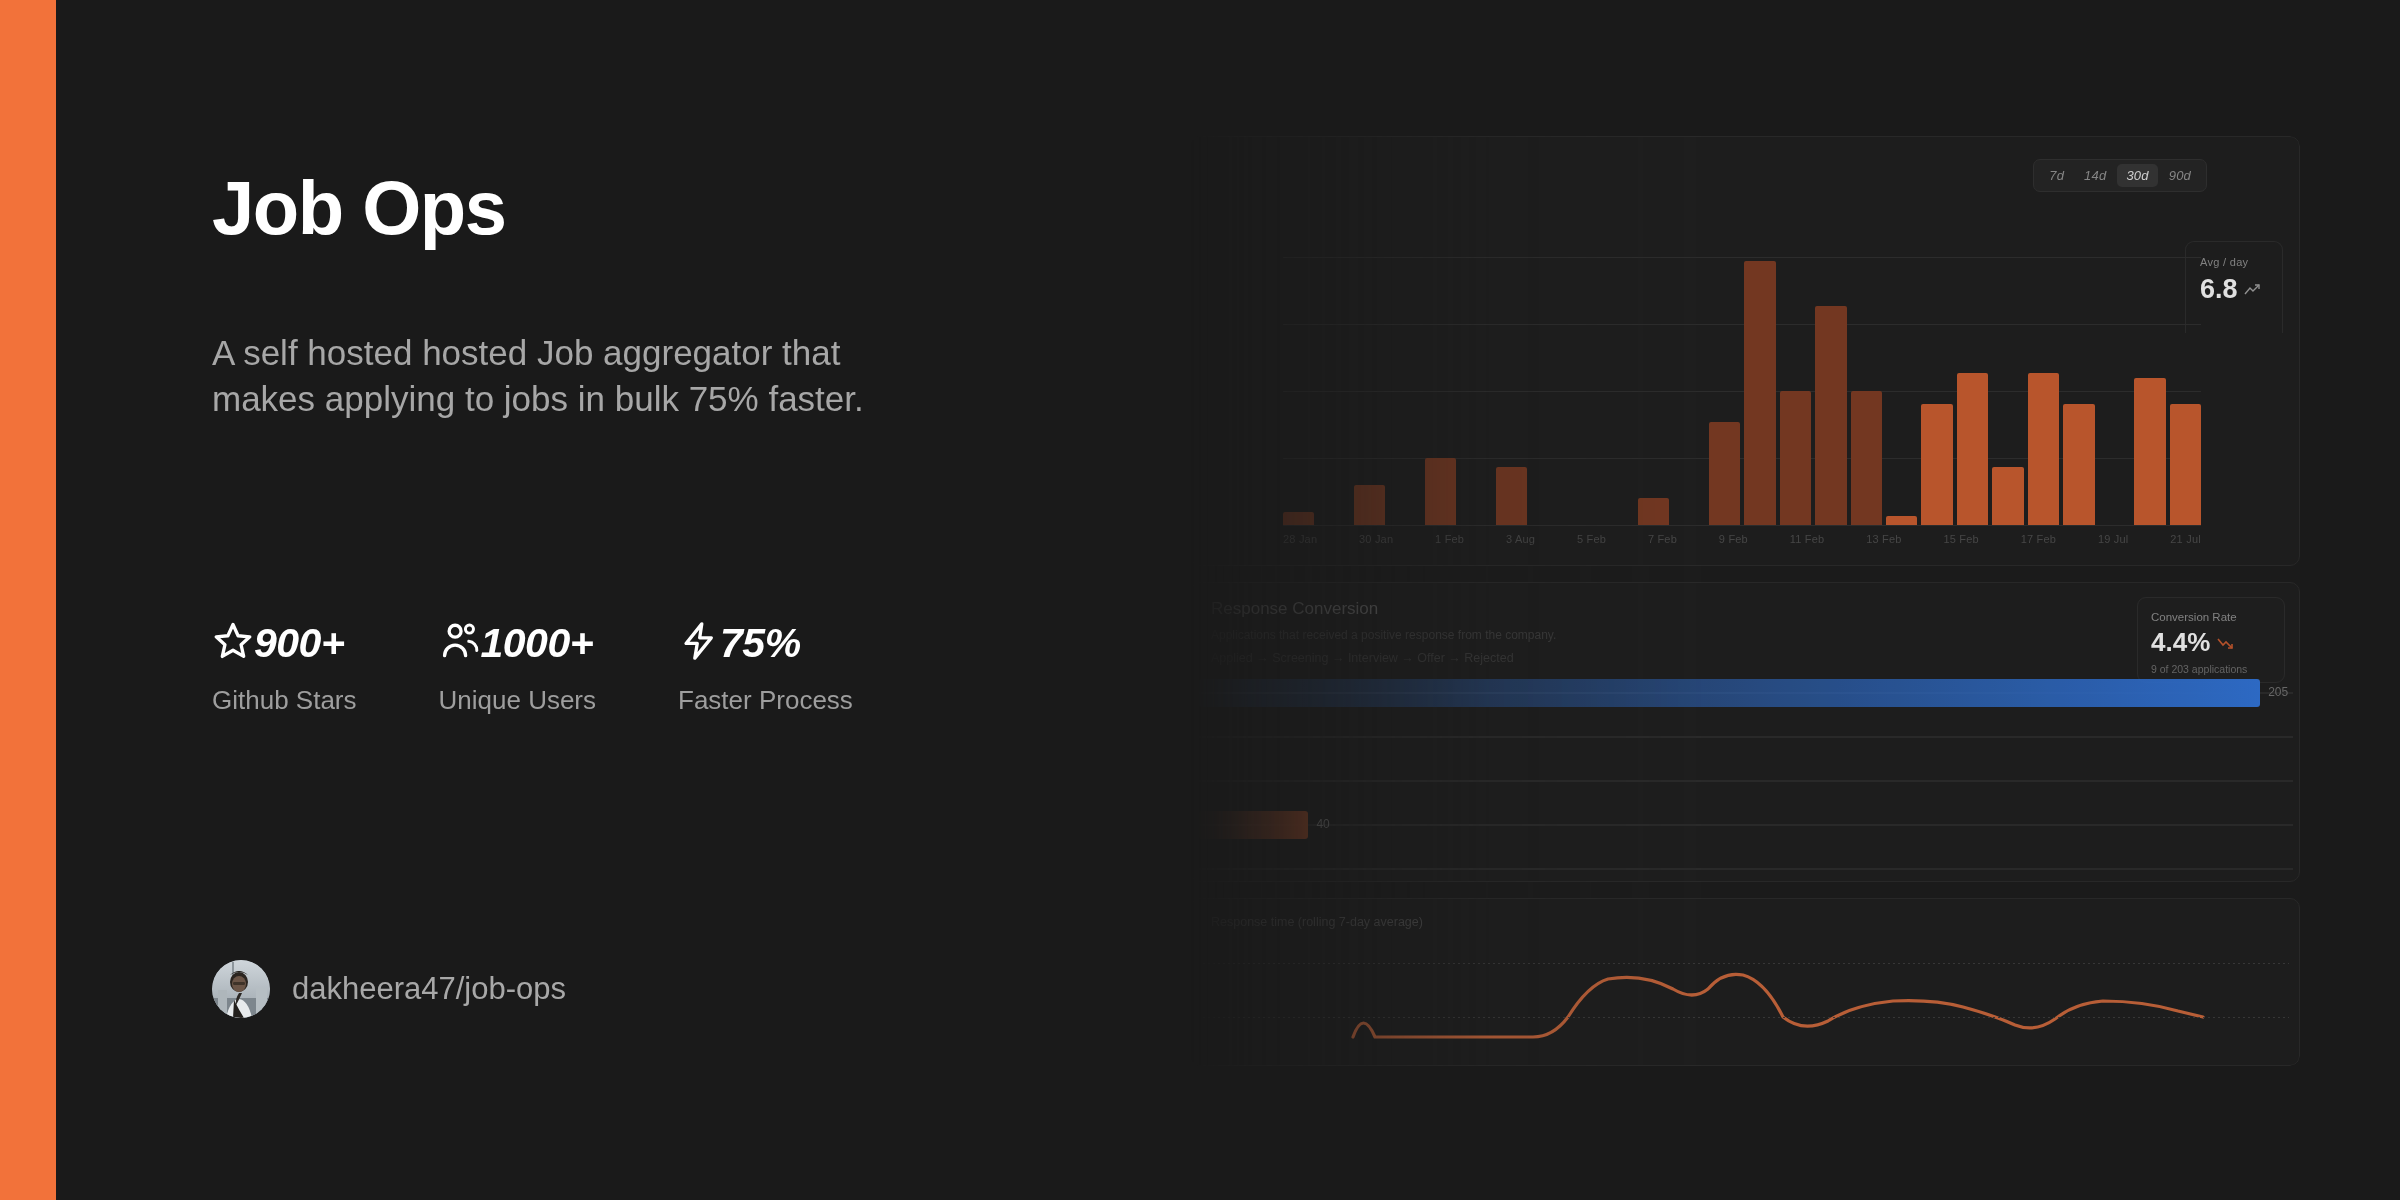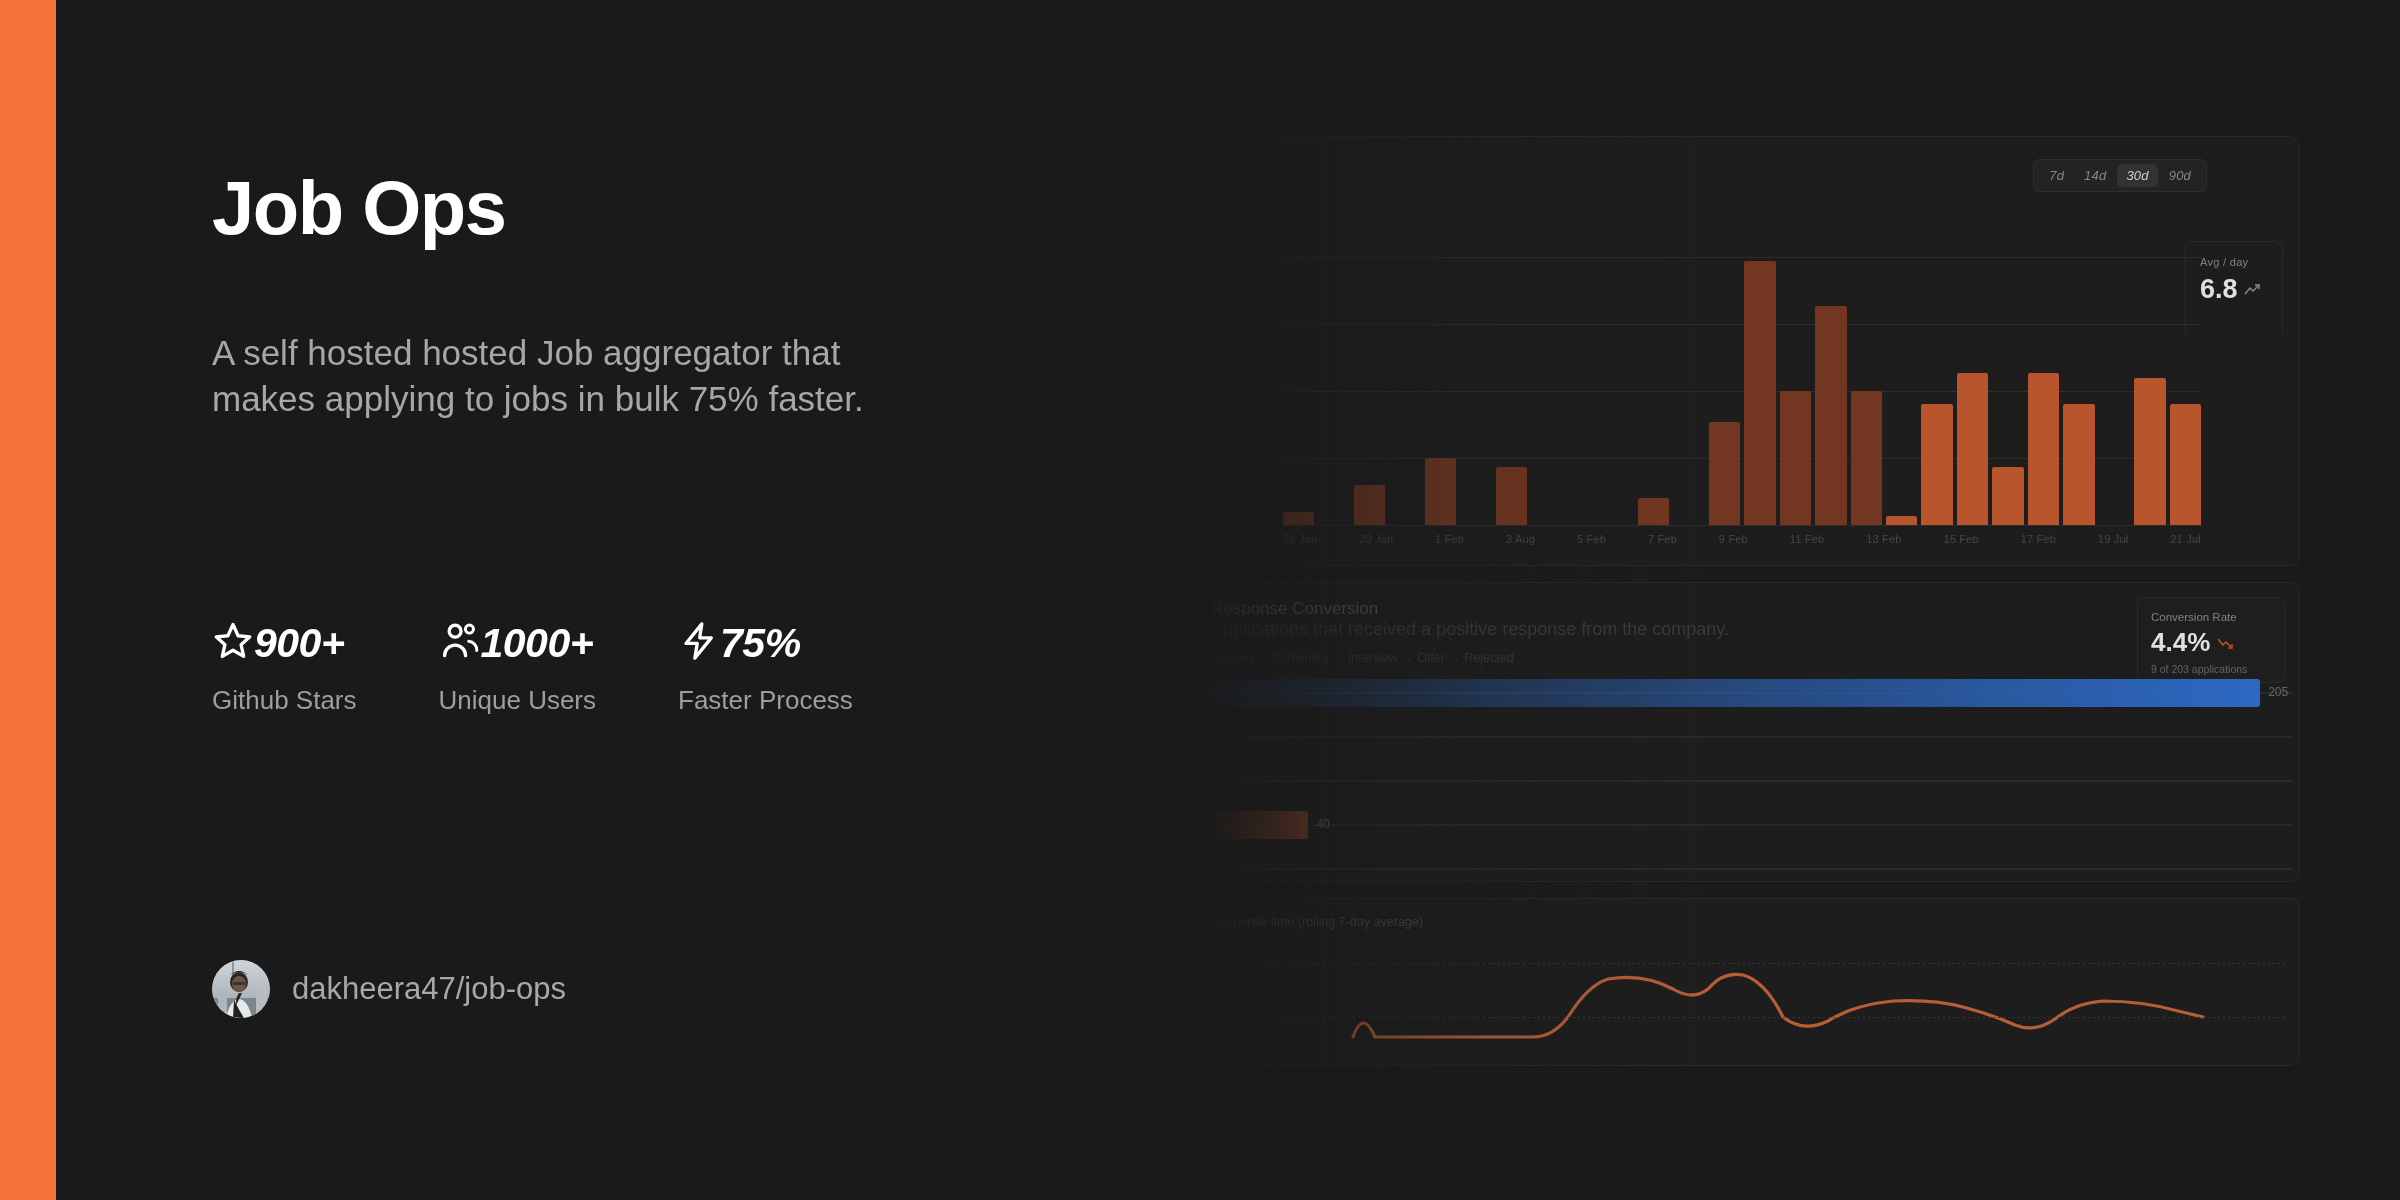--- a/index.html
+++ b/index.html
@@ -82,21 +82,21 @@
   #xaxis {
     position:absolute; left:92px; top:396px; width:918px;
     display:flex; justify-content:space-between;
   }
   .xtick { font-size:11px; color:#4a4a4a; letter-spacing:.2px; }
 
   
   #funnel-panel { left:0; top:446px; width:1110px; height:300px; }
   #funnel-head { position:absolute; left:20px; top:16px; }
   #funnel-head .t { font-size:17px; color:#5e5e5e; }
-  #funnel-head .s { font-size:18px; color:#3d3d3d; }
+  #funnel-head .s { font-size:12px; color:#3d3d3d; margin-top:9px; }
   #funnel-legend { position:absolute; left:20px; top:68px; font-size:12.5px; color:#3a3a3a; }
 
   #conv-card {
     position:absolute; right:14px; top:14px;
     width:148px; height:86px;
     border:1px solid #2c2c2c; border-radius:9px;
     padding:13px 0 0 13px; background:#1f1f1f;
   }
   #conv-card .k { font-size:11.5px; color:#8a8a8a; }
   #conv-card .v { font-size:26px; color:#f0f0f0; font-weight:700; margin-top:4px; display:flex; align-items:center; gap:7px; }

